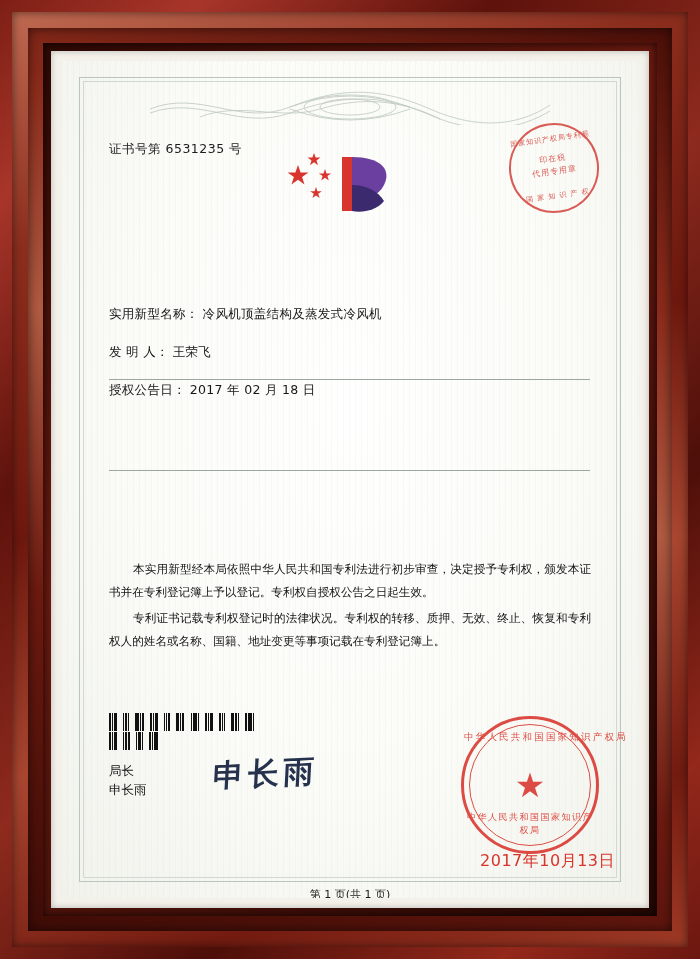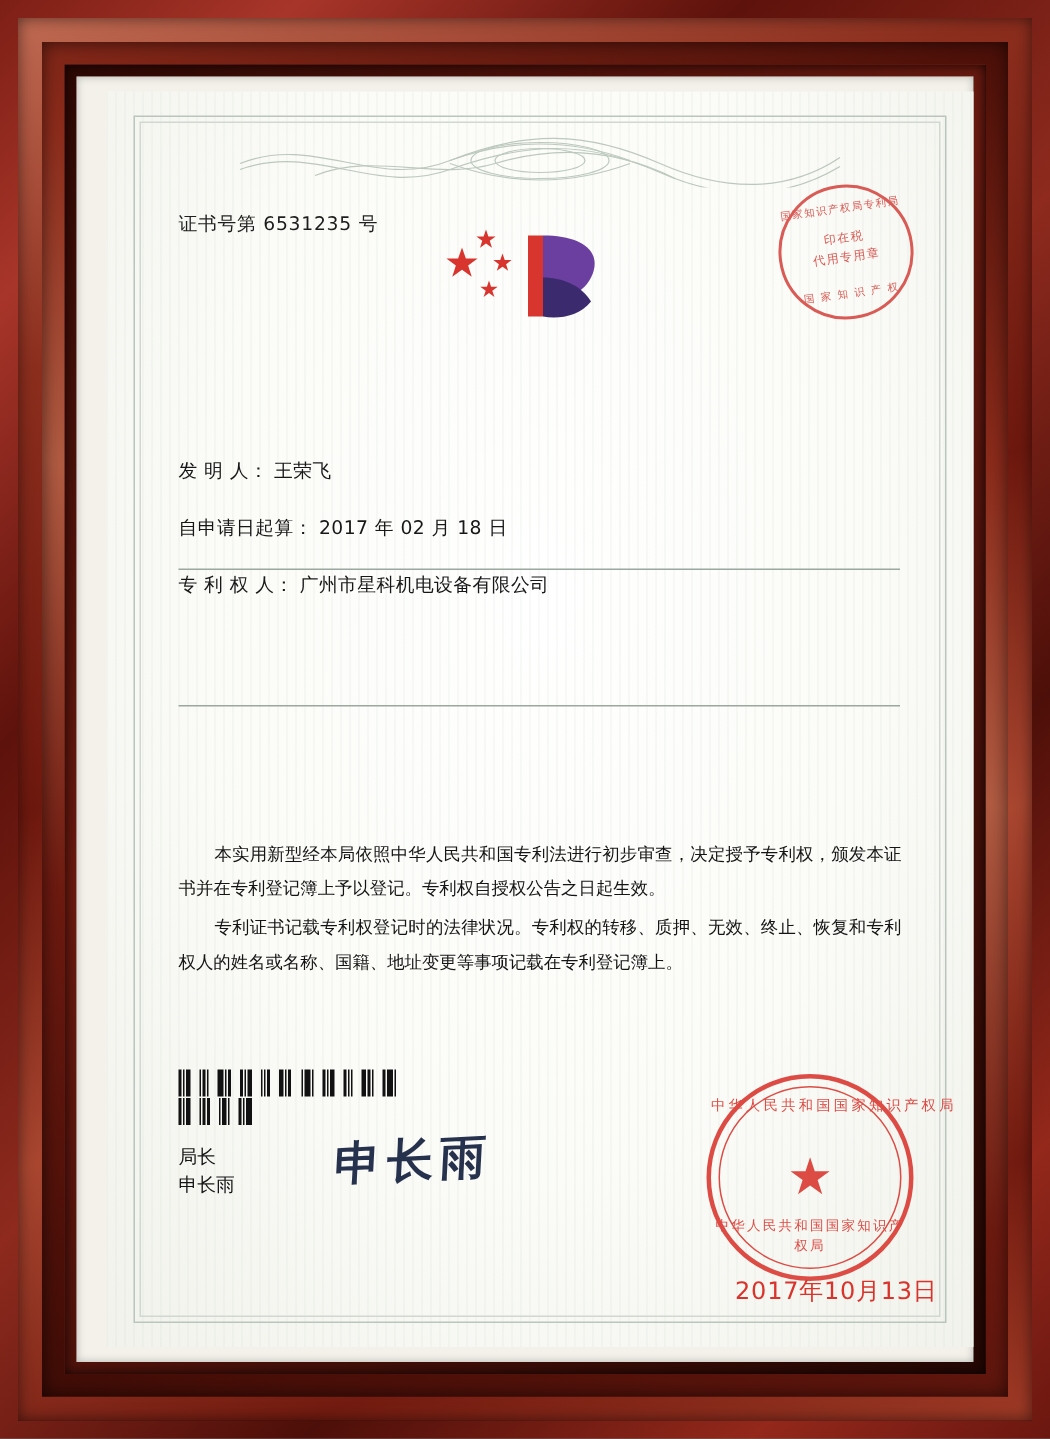--- a/index.html
+++ b/index.html
@@ -54,21 +54,21 @@
     left: 51px; top: 51px;
     width: 598px; height: 857px;
     background: #f3f1ea;
     box-shadow: inset 0 0 6px rgba(0,0,0,0.25);
     box-sizing: border-box;
   }
 
   
   .cert {
     position: absolute;
-    left: 71px; top: 61px;
+    left: 61px; top: 61px;
     width: 578px; height: 837px;
     background:
       radial-gradient(ellipse at 50% 40%, #ffffff 0%, #fbfbf7 55%, #f1f2ec 100%);
     box-sizing: border-box;
     overflow: hidden;
   }
   .cert-border {
     position: absolute;
     left: 18px; top: 16px;
     right: 18px; bottom: 16px;
@@ -352,30 +352,30 @@
       <div class="stamp-top">
         <div class="st-line st-arc-top">国家知识产权局专利局</div>
         <div class="st-line st-mid1">印在税</div>
         <div class="st-line st-mid2">代用专用章</div>
         <div class="st-line st-arc-bot">国 家 知 识 产 权</div>
       </div>
 
 
       <div class="fields">
         <div class="field-row">
+          <span class="field-label">实用新型名称：</span>
+          <span class="field-value">冷风机顶盖结构及蒸发式冷风机</span>
+        </div>
+        <div class="field-row">
           <span class="field-label">发 明 人：</span>
           <span class="field-value">王荣飞</span>
         </div>
         <div class="field-row">
-          <span class="field-label">自申请日起算：</span>
+          <span class="field-label">授权公告日：</span>
           <span class="field-value">2017 年 02 月 18 日</span>
-        </div>
-        <div class="field-row">
-          <span class="field-label">专 利 权 人：</span>
-          <span class="field-value">广州市星科机电设备有限公司</span>
         </div>
       </div>
 
       <div class="divider d1"></div>
       <div class="divider d2"></div>
 
       <div class="paragraphs">
         <p>本实用新型经本局依照中华人民共和国专利法进行初步审查，决定授予专利权，颁发本证书并在专利登记簿上予以登记。专利权自授权公告之日起生效。</p>
         <p>专利证书记载专利权登记时的法律状况。专利权的转移、质押、无效、终止、恢复和专利权人的姓名或名称、国籍、地址变更等事项记载在专利登记簿上。</p>
       </div>
@@ -404,16 +404,17 @@
       </div>
       <div class="signature">申长雨</div>
 
       <div class="seal">
         <div class="seal-arc">中华人民共和国国家知识产权局</div>
         <div class="seal-star">★</div>
         <div class="seal-bottom">中华人民共和国国家知识产权局</div>
       </div>
       <div class="seal-date">2017年10月13日</div>
 
+      <div class="page-footer">第 1 页(共 1 页)</div>
 
     </div>
   </div>
 </div>
 
 </body></html>

